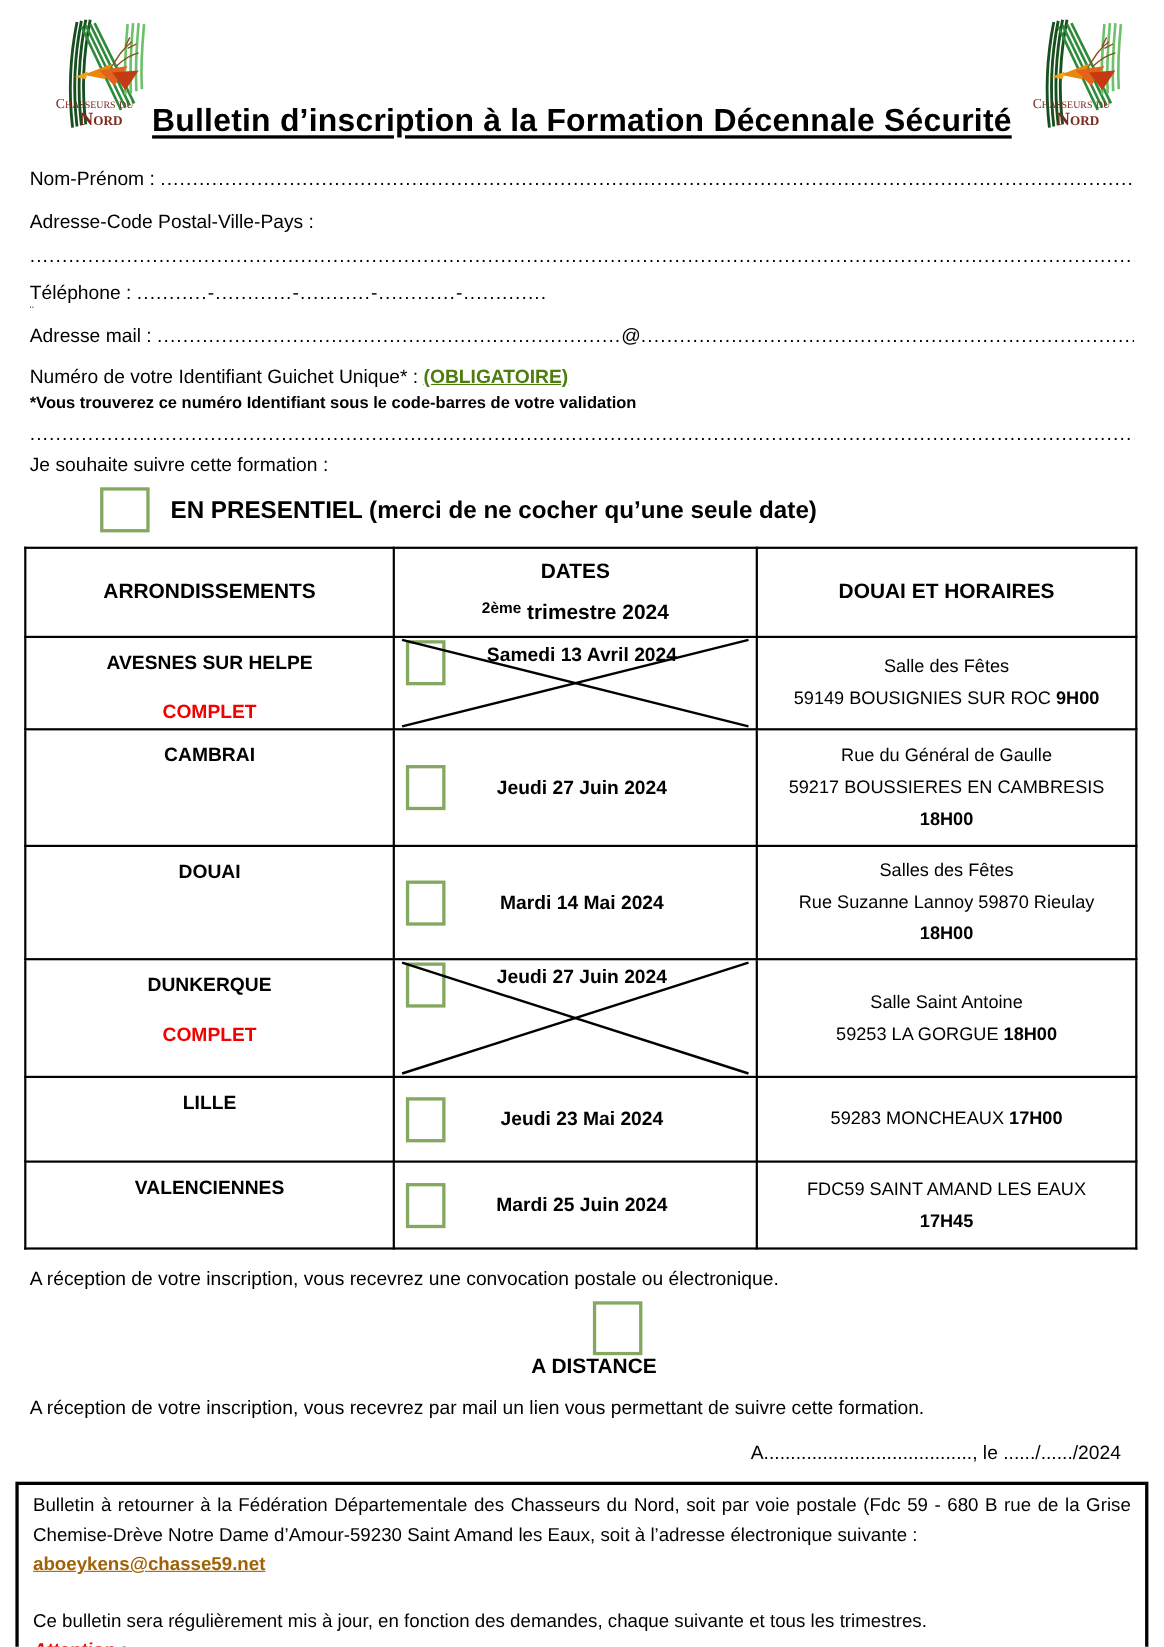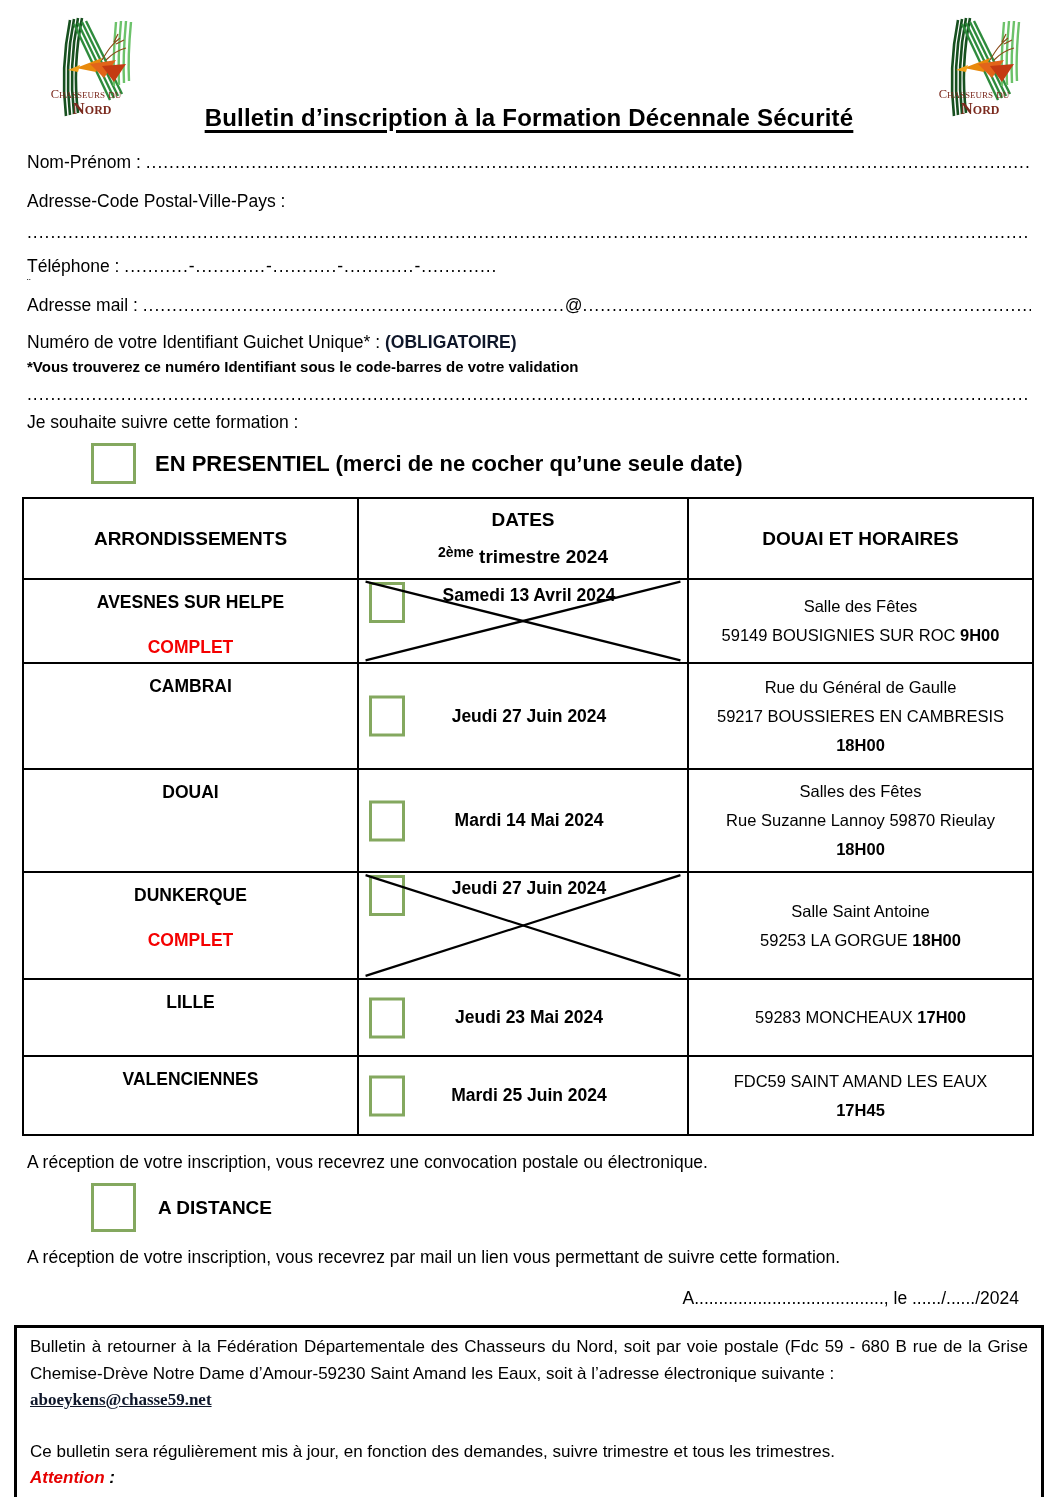--- a/index.html
+++ b/index.html
@@ -8,37 +8,37 @@
     width:1058px; height:1497px; position:relative;
     font-family:"Liberation Sans","DejaVu Sans",sans-serif;
     font-size:17.5px; color:#000; overflow:hidden;
   }
   
   .logo { position:absolute; top:12px; width:120px; height:112px; }
   .logo-left  { left:24px; }
   .logo-right { left:912px; }
   
   .title {
-    position:absolute; top:104px; left:0; width:100%;
-    text-align:center; font-size:24px; font-weight:bold;
+    position:absolute; top:94px; left:0; width:100%;
+    text-align:center; font-size:29px; font-weight:bold;
     text-decoration:underline; text-decoration-thickness:2.5px; text-underline-offset:4px;
     letter-spacing:.2px;
   }
   
   .content { position:absolute; top:150px; left:27px; width:1004px; }
   .fline { white-space:nowrap; overflow:hidden; line-height:24px; }
   .dots  { letter-spacing:1px; }
   .lbl   { white-space:nowrap; }
   .row-adresse { margin-top:15px; }
   .row-adots   { margin-top:7px; }
   .row-tel     { margin-top:10px; }
   .stray       { font-size:11px; line-height:10px; height:12px; }
   .row-mail    { margin-top:3px; }
   .row-id      { margin-top:13px; }
-  .red         { color:#0f172a; font-weight:bold; }
+  .red         { color:#4d7c0f; font-weight:bold;text-decoration:underline; }
   .id-note     { font-size:15px; font-weight:bold; margin-top:3px; line-height:20px; }
   .row-iddots  { margin-top:5px; }
   .row-souhaite{ margin-top:4px; }
   
   .cb { display:inline-block; background:#fff; border:3px solid #84a85f; }
   .presentiel-row { margin-top:9px; display:flex; align-items:center; }
   .cb-big  { width:45px; height:41px; margin-left:64px; flex:none; }
   .presentiel-label { font-weight:bold; font-size:22px; margin-left:19px; }
   
   table.tbl {
@@ -70,32 +70,32 @@
   .date-text { font-weight:bold; font-size:17.5px;padding-left:12px; }
   .date-cell.crossed .date-text { margin-top:5px; }
   .cross { position:absolute; left:0; top:0; width:100%; height:100%; pointer-events:none; }
   .cross line { stroke:#000; stroke-width:2.2px; vector-effect:non-scaling-stroke; }
   .lieu-cell { text-align:center; vertical-align:middle; font-size:16.5px; }
   .lieu-line { margin:8px 0; line-height:21px; }
   .ltime { font-weight:bold; }
   .lt:empty,.ltime:empty { display:none; }
   
   .note1 { margin-top:14px; line-height:24px; }
-  .distance-row { margin-top:9px; display:flex; align-items:center; }
+  .distance-row { margin-top:9px; display:flex; align-items:center;flex-direction:column; }
   .cb-dist { width:45px; height:49px; margin-left:64px; flex:none; }
   .distance-label { font-weight:bold; font-size:19px; margin-left:22px; }
   .note2 { margin-top:13px; line-height:24px; }
   .signature { margin-top:17px; text-align:right; padding-right:12px; line-height:24px; }
   
   .footer-box {
     margin:15px 0 0 -13px; width:1030px; border:3px solid #000;
     padding:6px 13px 14px 13px; font-size:17px; line-height:26.5px;
   }
   .return-text { text-align:justify; }
-  .email-link { color:#0f172a; text-decoration:underline; font-weight:bold;font-family:Liberation Serif, serif; }
+  .email-link { color:#a16207; text-decoration:underline; font-weight:bold; }
   .update-text { margin-top:25px; }
   .attention-line { font-style:italic; font-weight:bold; }
   .attn-red { color:#e60000; }
   .warn { font-style:italic; font-weight:bold; line-height:26px; }
   
   .lg-serif { font-family:"Liberation Serif","DejaVu Serif",serif; }
 </style>
 </head>
 <body>
 
@@ -336,21 +336,21 @@
   </div>
 
   <div class="note2">A réception de votre inscription, vous recevrez par mail un lien vous permettant de suivre cette formation.</div>
 
   <div class="signature">A......................................., le ....../....../2024</div>
 
   <div class="footer-box">
     <div class="return-text"><span>Bulletin à retourner à la Fédération Départementale des Chasseurs du Nord, soit par voie postale (Fdc 59 - 680 B rue de la Grise Chemise-Drève Notre Dame d’Amour-59230 Saint Amand les Eaux, soit à l’adresse électronique suivante : </span><br>
       <a class="email-link" href="#">aboeykens@chasse59.net</a>
     </div>
-    <div class="update-text">Ce bulletin sera régulièrement mis à jour, en fonction des demandes, suivre trimestre et tous les trimestres.</div>
+    <div class="update-text">Ce bulletin sera régulièrement mis à jour, en fonction des demandes, chaque suivante et tous les trimestres.</div>
     <div class="attention-line">
       <span class="attn-red">Attention</span><span> :</span>
     </div>
     <div class="warn">Tout dossier incomplet ou illisible ne sera pas traité</div>
 
   </div>
 
 </div>
 
 </body></html>

